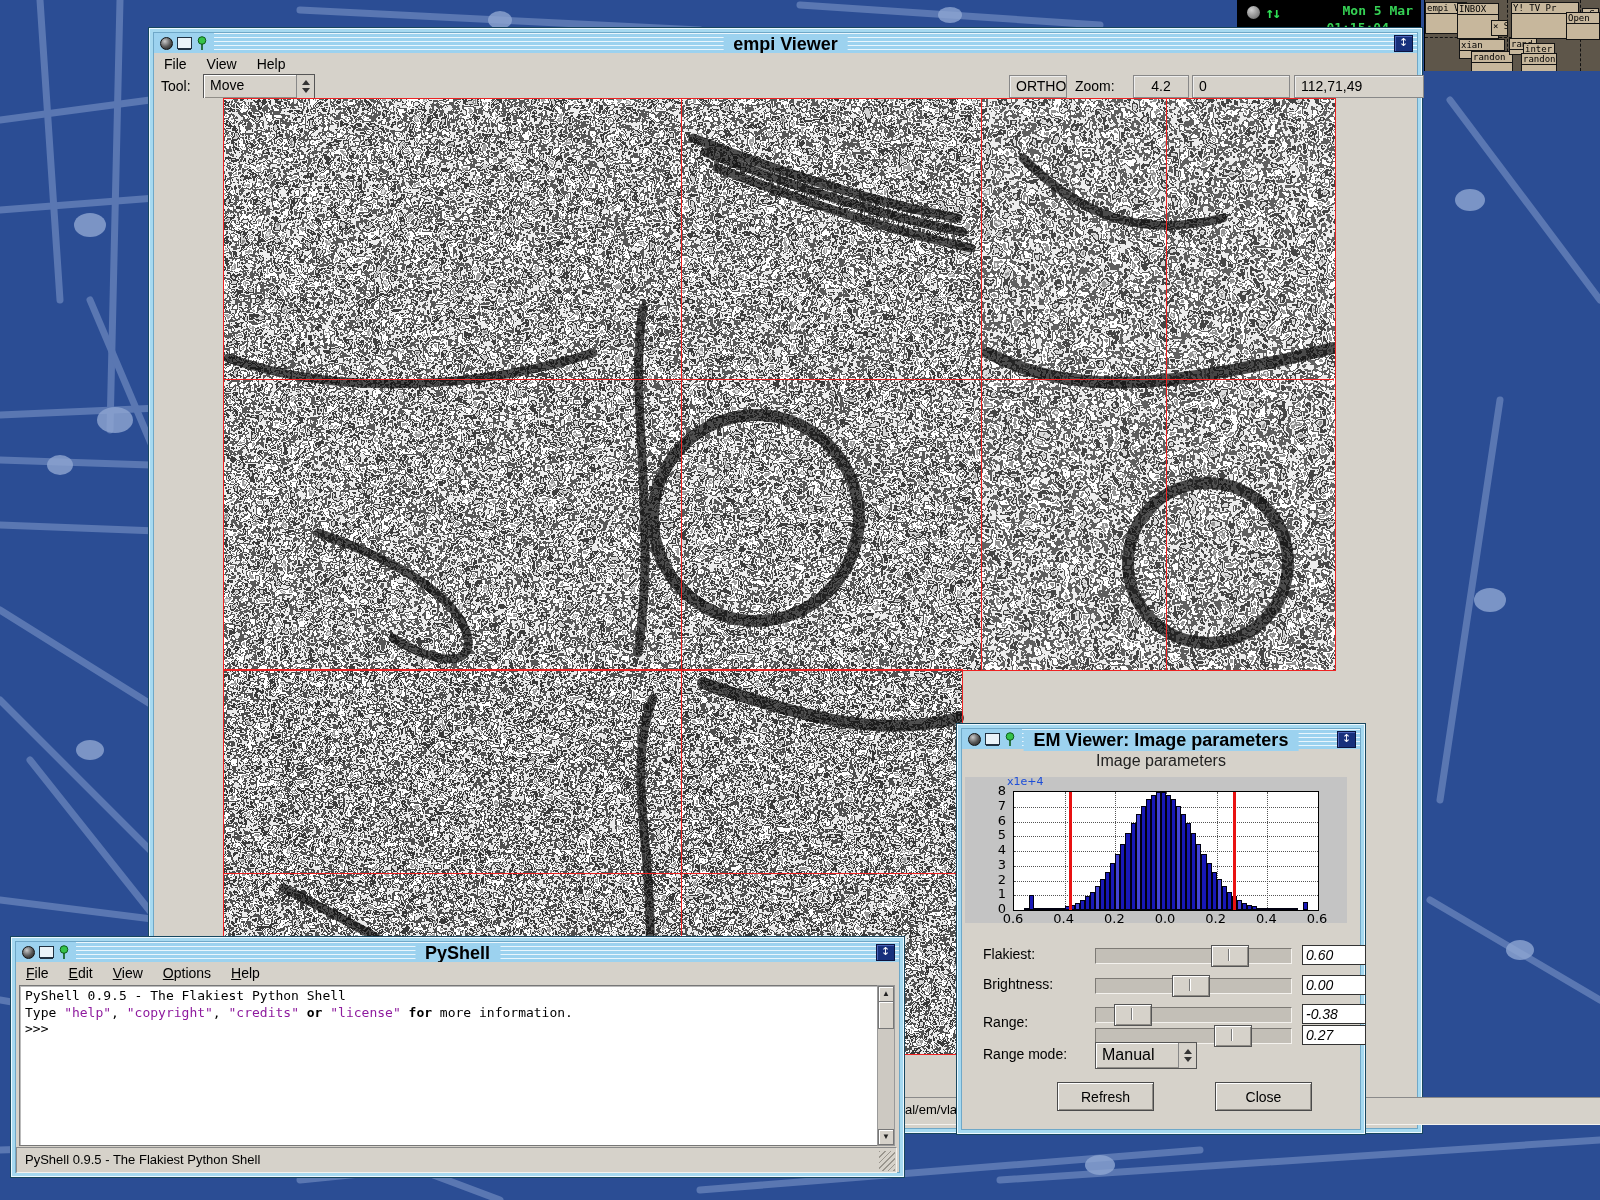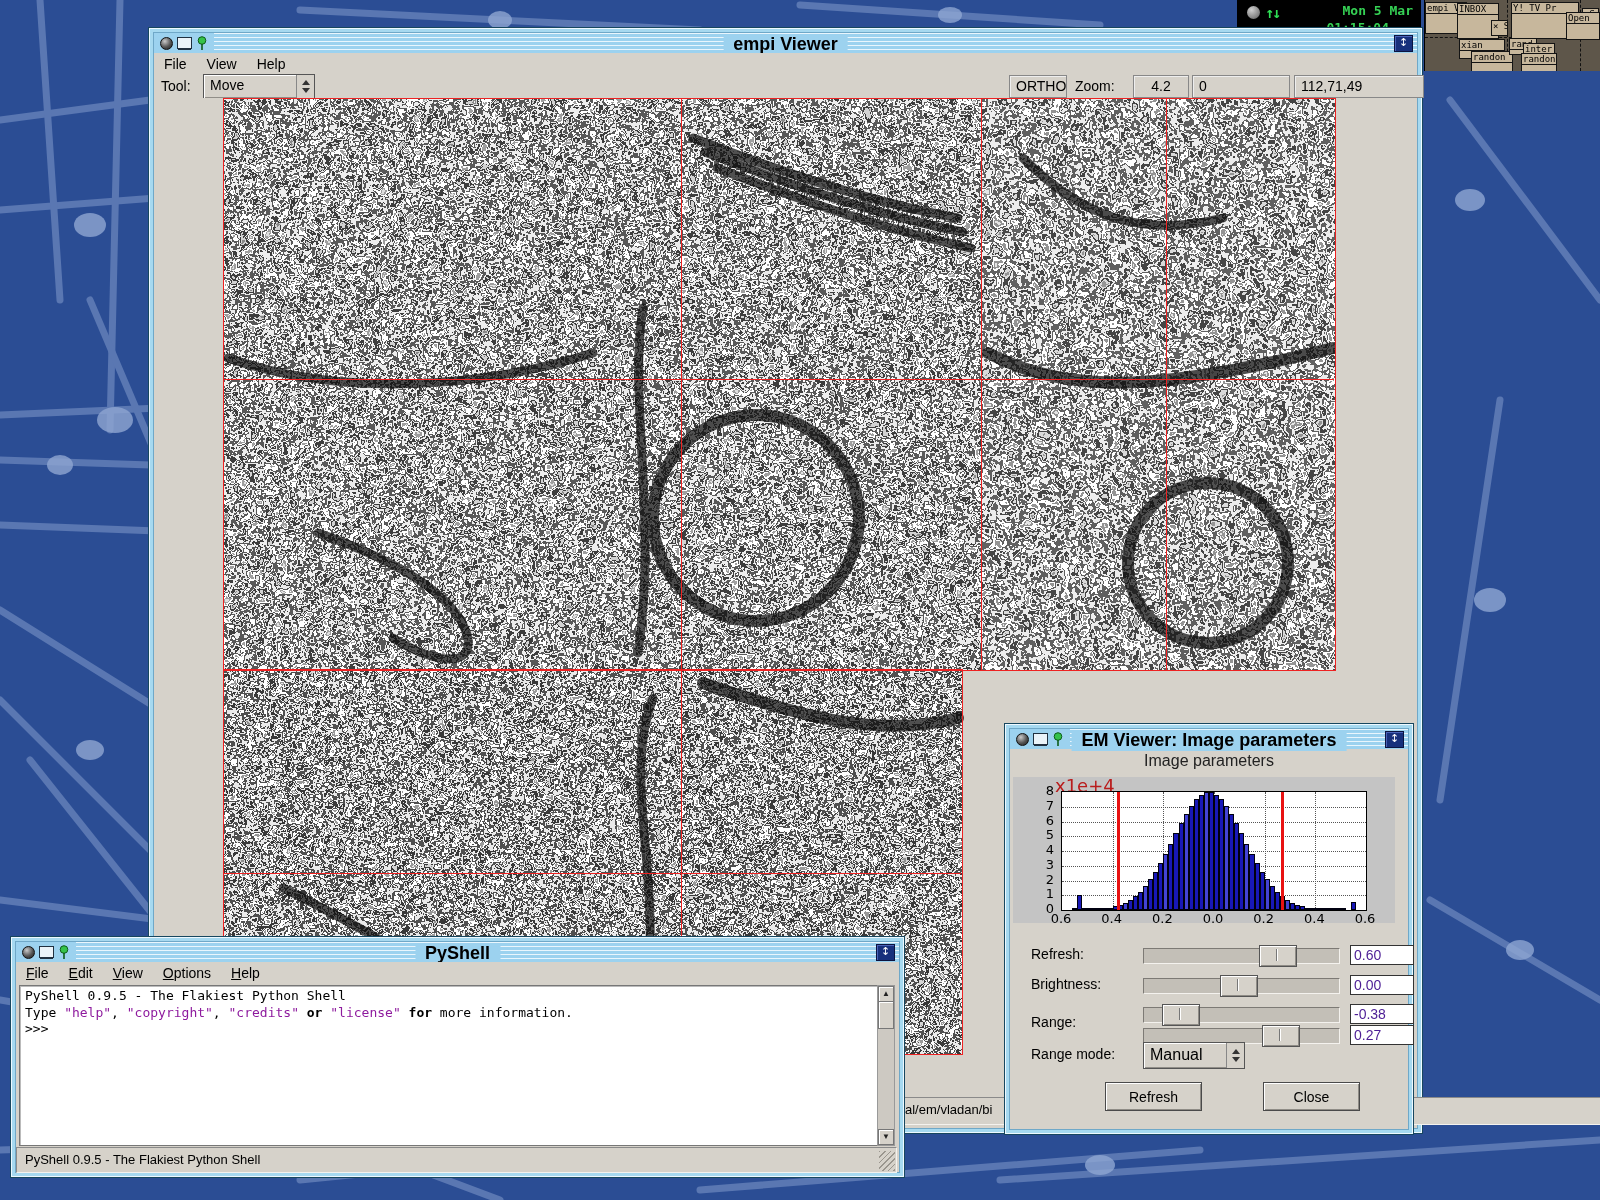--- a/index.html
+++ b/index.html
@@ -68,38 +68,38 @@
 
   
   .dlglabel{position:absolute;font-size:14px;color:#000;}
   .trough{position:absolute;height:14px;background:#c3bfb7;border:1px solid;
     border-color:#7d7a75 #f4f2ee #f4f2ee #7d7a75;}
   .thumb{position:absolute;top:-4px;width:36px;height:20px;background:#d6d2ca;
     border:1px solid #555;box-shadow:inset 1px 1px 0 #fff, inset -1px -1px 0 #8f8c86;}
   .thumb::after{content:"";position:absolute;left:16px;top:3px;width:1px;height:12px;
     background:#777;box-shadow:1px 0 0 #fff;}
   .valbox{position:absolute;width:56px;height:18px;background:#fff;border:1px solid #333;
-    font-size:14px;line-height:18px;padding:0 3px;color:#4c1d95;}
+    font-size:14px;line-height:18px;padding:0 3px;color:#000000;font-style:italic;}
   .btn{position:absolute;background:#d6d2ca;border:1px solid #4a4a4a;
     box-shadow:inset 1px 1px 0 #fff, inset -1px -1px 0 #8f8c86;font-size:14px;color:#000;
     display:flex;align-items:center;justify-content:center;}
 
   
   .figure{position:absolute;background:#c4c4c4;overflow:hidden;}
   .plot{position:absolute;left:48px;top:14px;width:304px;height:118px;background:#fff;
     border:1px solid #000;}
   .gridh{position:absolute;left:0;width:100%;height:0;border-top:1px dotted #555;}
   .gridv{position:absolute;top:0;height:100%;width:0;border-left:1px dotted #555;}
   .bar{position:absolute;bottom:0;background:#1818b8;border:1px solid #000010;box-sizing:border-box;}
   .bar.lt{background:#4343d6;}
   .marker{position:absolute;top:0;height:100%;width:3px;background:#e81111;}
   .ytick{position:absolute;right:3px;font-size:13px;color:#000;font-family:"DejaVu Sans",sans-serif;}
   .xtick{position:absolute;top:0;transform:translateX(-50%);font-size:13px;color:#000;
     font-family:"DejaVu Sans",sans-serif;}
-  .scale-label{position:absolute;font-size:18px;color:#b91c1c;font-family:"DejaVu Sans",sans-serif;}
+  .scale-label{position:absolute;font-size:11px;color:#1d4ed8;font-family:"DejaVu Sans",sans-serif;}
 
   
   .redline{position:absolute;background:#e22;}
   .redbox{position:absolute;border:1px solid #e22;}
 
   
   .pager{position:absolute;background:#5e564a;border-left:1px solid #000;overflow:hidden;}
   .mini{position:absolute;background:#c7b79c;border:1px solid #141414;overflow:hidden;
     font-family:"DejaVu Sans Mono",monospace;font-size:9px;color:#000;white-space:nowrap;}
   .mini span{display:block;border-bottom:1px solid #141414;padding:0 1px;}
@@ -342,21 +342,21 @@
     <span class="sbtn" style="top:0;">▲</span>
     <span class="sthumb" style="top:15px;height:26px;"></span>
     <span class="sbtn" style="bottom:0;">▼</span>
   </div>
   <div class="statusbar" style="left:5px;top:210px;width:871px;height:24px;padding-left:8px;">
     <span>PyShell 0.9.5 - The Flakiest Python Shell</span>
     <span class="grip"></span>
   </div>
 </div>
 
-<div class="winframe" style="left:1004px;top:723px;width:408px;height:410px;z-index:4;">
+<div class="winframe" style="left:956px;top:723px;width:408px;height:410px;z-index:4;">
   <div class="titlebar">
     <span class="tb-icons">
       <span class="ball"></span>
       <span class="monitor"></span>
       <svg width="12" height="15">
           <circle cx="6" cy="4.5" r="3.8" fill="#35c24a" stroke="#0d5c18"></circle>
           <path d="M6 8 L6 14" stroke="#0d5c18" stroke-width="1.6"></path>
         </svg>
     </span>
     <span class="title-text">EM Viewer: Image parameters</span>
@@ -452,21 +452,21 @@
         <span class="xtick" style="left: 0px;">0.6</span>
         <span class="xtick" style="left: 50.6667px;">0.4</span>
         <span class="xtick" style="left: 101.333px;">0.2</span>
         <span class="xtick" style="left: 152px;">0.0</span>
         <span class="xtick" style="left: 202.667px;">0.2</span>
         <span class="xtick" style="left: 253.333px;">0.4</span>
         <span class="xtick" style="left: 304px;">0.6</span>
       </div>
   </div>
 
-  <span class="dlglabel" style="left:26px;top:222px;">Refresh:</span>
+  <span class="dlglabel" style="left:26px;top:222px;">Flakiest:</span>
   <div class="trough" style="left:138px;top:224px;width:195px;">
     <span class="thumb" style="left:115px;"></span>
   </div>
   <span class="valbox" style="left:345px;top:221px;">0.60</span>
 
   <span class="dlglabel" style="left:26px;top:252px;">Brightness:</span>
   <div class="trough" style="left:138px;top:254px;width:195px;">
     <span class="thumb" style="left:76px;"></span>
   </div>
   <span class="valbox" style="left:345px;top:251px;">0.00</span>

